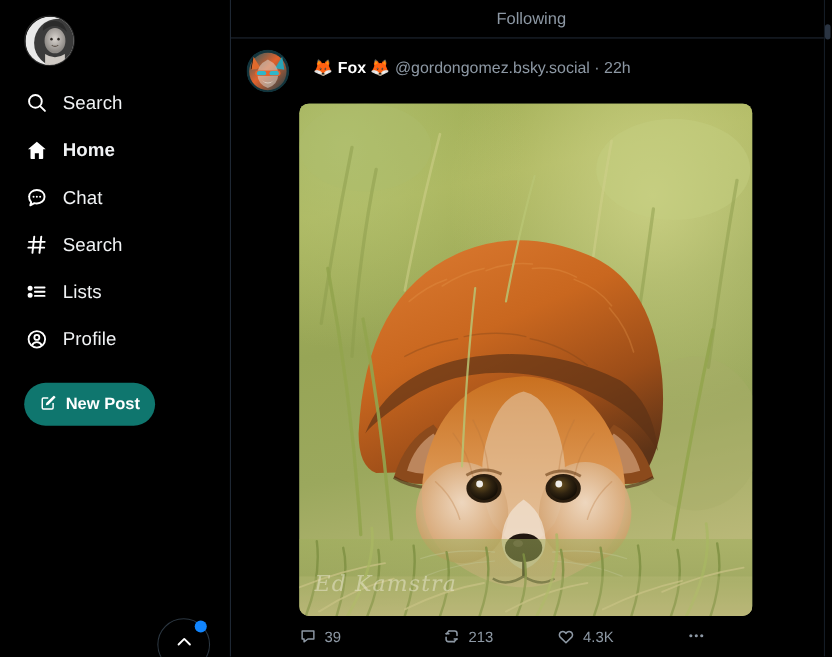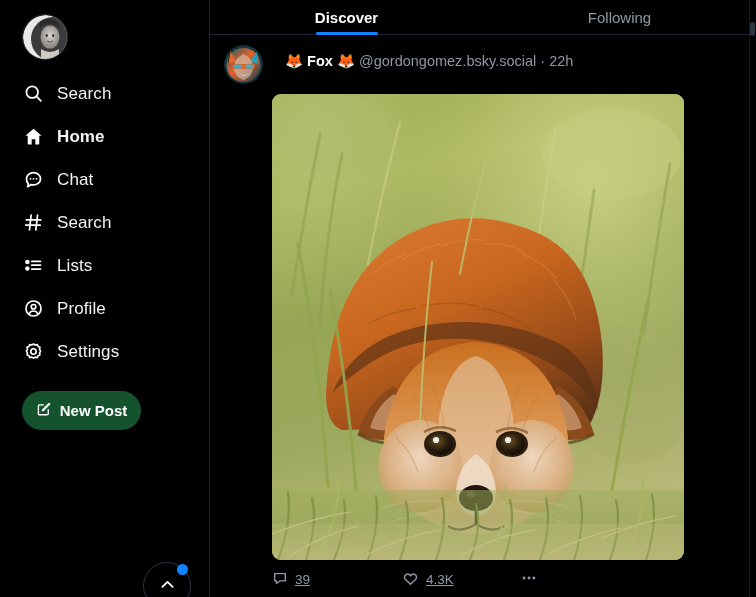--- a/index.html
+++ b/index.html
@@ -31,21 +31,21 @@
     color:#f1f3f5; text-decoration:none;
     font-size:17px; letter-spacing:.1px;
     cursor:pointer;
   }
   .nav-item .ico { width:22px; height:22px; display:flex; align-items:center; justify-content:center; flex:0 0 22px; }
   .nav-item.active .lbl { font-weight:bold; }
 
   #new-post-btn {
     margin:18px 0 0 22px;
     width:119px; height:39px;
-    background:#14532d; border:none; border-radius:20px;
+    background:#0f766e; border:none; border-radius:20px;
     color:#fff; font-size:15px; font-weight:bold;
     font-family:"Liberation Sans", sans-serif;
     display:flex; align-items:center; justify-content:center; gap:8px;
     cursor:pointer;
   }
 
   #scroll-top-btn {
     position:absolute; left:143px; top:562px;
     width:48px; height:48px; border-radius:50%;
     background:#000; border:1px solid #2b3640;
@@ -100,21 +100,21 @@
   .watermark {
     position:absolute; left:14px; bottom:18px;
     font-family:"DejaVu Serif", serif; font-style:italic;
     font-size:20px; color:rgba(245,240,225,.45);
     letter-spacing:1px; pointer-events:none;
   }
 
   .actions {
     display:flex; align-items:center;
     margin:9px 0 10px 62px; width:420px;
-    color:#8d98a4; font-size:13.5px;text-decoration:underline;
+    color:#8d98a4; font-size:13.5px;
   }
   .act { display:flex; align-items:center; gap:7px; cursor:pointer; }
   .act.reply { width:130px; }
   .act.repost { width:104px; }
   .act.like { width:118px; }
   .act-count { line-height:1; }
 
   #scrollbar-track {
     position:absolute; right:0; top:0; width:7px; height:597px;
     background:#000; border-left:1px solid #141c25;
@@ -220,29 +220,20 @@
         <span class="ico">
           <svg width="21" height="21" viewBox="0 0 24 24" fill="none" stroke="#fff" stroke-width="1.9">
             <circle cx="12" cy="12" r="8.6"></circle>
               <circle cx="12" cy="10" r="2.6"></circle>
             <path d="M7 18.2c1-2.3 3-3.3 5-3.3s4 1 5 3.3"></path>
           </svg>
         </span>
         <span class="lbl">Profile</span>
       </a>
 
-      <a class="nav-item">
-        <span class="ico">
-          <svg width="21" height="21" viewBox="0 0 24 24" fill="none" stroke="#fff" stroke-width="1.9" stroke-linejoin="round">
-            <path d="M12 3.4l2 1.2 2.3-.5 1 2.1 2.1 1-.5 2.3 1.2 2-1.2 2 .5 2.3-2.1 1-1 2.1-2.3-.5-2 1.2-2-1.2-2.3.5-1-2.1-2.1-1 .5-2.3-1.2-2 1.2-2-.5-2.3 2.1-1 1-2.1 2.3.5z"></path>
-            <circle cx="12" cy="12" r="3.1"></circle>
-          </svg>
-        </span>
-        <span class="lbl">Settings</span>
-      </a>
     </div>
 
     <button id="new-post-btn">
       <span>
         <svg width="16" height="16" viewBox="0 0 24 24" fill="none" stroke="#fff" stroke-width="2" stroke-linejoin="round">
           <path d="M19.5 3.6l1.1 1.1-9.4 9.4-1.6.5.5-1.6z"></path>
           <path d="M18.4 12.4v6.6c0 .9-.7 1.6-1.6 1.6H5.2c-.9 0-1.6-.7-1.6-1.6V7.4c0-.9.7-1.6 1.6-1.6h6.6"></path>
         </svg>
       </span>
       <span>New Post</span>
@@ -254,24 +245,20 @@
           <polyline points="5.5,15 12,8.6 18.5,15"></polyline>
         </svg>
       </span>
       <span id="scroll-top-badge"></span>
     </div>
   </nav>
 
   <section id="main">
 
     <div id="tabbar">
-      <div class="tab active">
-        <span>Discover</span>
-        <span class="underline"></span>
-      </div>
       <div class="tab">
         <span>Following</span>
       </div>
     </div>
 
     <div id="feed">
       <article class="post">
 
         <div class="post-head">
           <span class="avatar-post">
@@ -469,32 +456,46 @@
               <path d="M84 396 Q76 292 58 196"></path>
               <path d="M340 396 Q356 300 376 206"></path>
             </g>
             <g stroke="#b9c473" stroke-width="2" fill="none" stroke-linecap="round" opacity=".85">
               <path d="M188 180 Q200 116 214 66"></path>
               <path d="M148 330 Q152 240 160 168"></path>
             </g>
 
             <rect y="430" width="412" height="36" fill="#c9c284" opacity=".25"></rect>
           </svg>
+          <span class="watermark">Ed Kamstra</span>
         </div>
 
         <div class="actions">
           <div class="act reply">
             <span>
               <svg width="16" height="16" viewBox="0 0 24 24" fill="none" stroke="#8d98a4" stroke-width="2" stroke-linejoin="round">
                 <path d="M4 5.4h16v11H11.8L6.6 20.2v-3.8H4z"></path>
               </svg>
             </span>
             <span class="act-count">39</span>
           </div>
 
+          <div class="act repost">
+            <span>
+              <svg width="17" height="17" viewBox="0 0 24 24" fill="none" stroke="#8d98a4" stroke-width="2" stroke-linecap="round" stroke-linejoin="round">
+                <polyline points="5.4,8.6 8.6,5.2 8.6,5.2"></polyline>
+                <path d="M8.6 5.2H16a3 3 0 0 1 3 3v2.6"></path>
+                <polyline points="4.8,8.6 8.6,8.6"></polyline>
+                <path d="M15.4 18.8H8a3 3 0 0 1-3-3v-2.6"></path>
+                <polyline points="18.6,15.4 15.4,18.8 18.6,15.4"></polyline>
+                <polyline points="19.2,15.4 15.4,15.4"></polyline>
+              </svg>
+            </span>
+            <span class="act-count">213</span>
+          </div>
 
           <div class="act like">
             <span>
               <svg width="17" height="17" viewBox="0 0 24 24" fill="none" stroke="#8d98a4" stroke-width="2" stroke-linejoin="round">
                 <path d="M12 20.2 4.6 13a4.4 4.4 0 1 1 7.4-4.6A4.4 4.4 0 1 1 19.4 13z"></path>
               </svg>
             </span>
             <span class="act-count">4.3K</span>
           </div>
 

